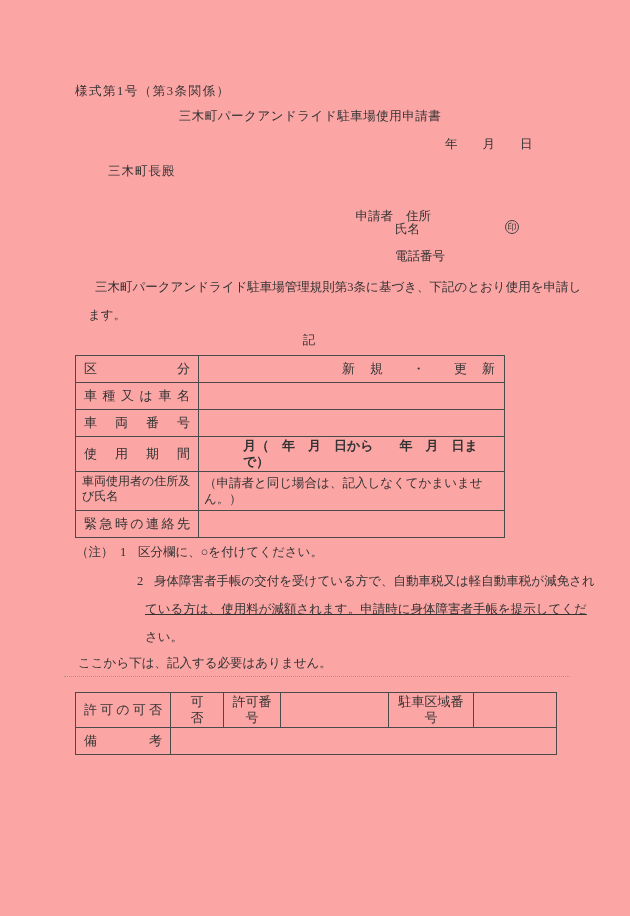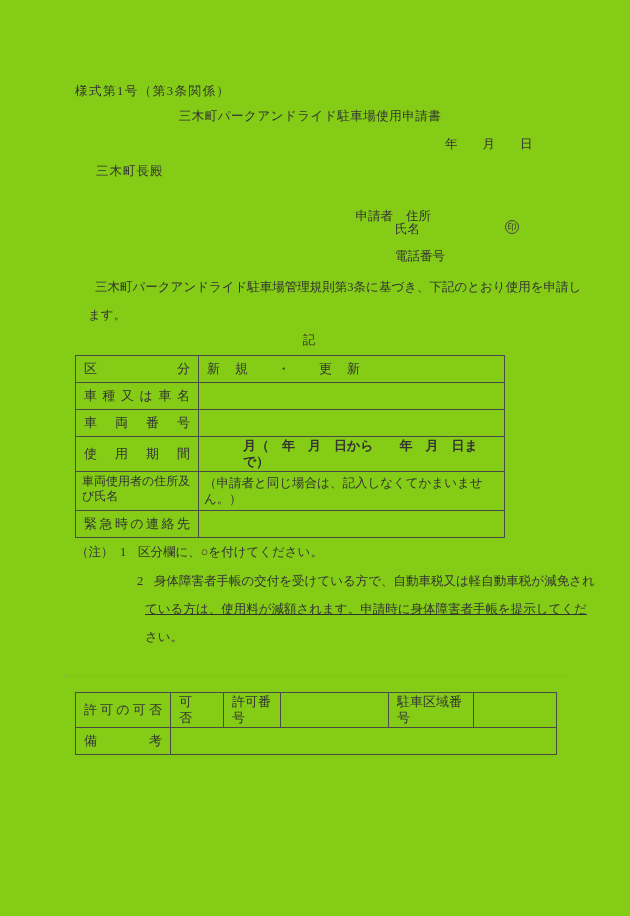--- a/index.html
+++ b/index.html
@@ -1,28 +1,28 @@
 <!DOCTYPE html>
 <html lang="ja"><head>
 <meta charset="utf-8">
 <style>
   html,body { margin:0; padding:0; background:#fcfcfc; }
   .page {
     position:relative; width:630px; height:916px; overflow:hidden;
-    background:#84cc16; color:#333;
+    background:#fca5a5; color:#333;
     font-family:"Liberation Serif","DejaVu Serif",serif;
     font-size:12.5px;
   }
   .abs { position:absolute; line-height:15px; white-space:pre; }
 
   
   .form-number   { left:75px;  top:84px;  letter-spacing:1.5px; }
   .doc-title     { left:0;     top:109px; width:620px; text-align:center; letter-spacing:0.5px; }
   .date-line     { left:445px; top:137px; }
-  .addressee     { left:96px; top:164px; letter-spacing:1px; }
+  .addressee     { left:108px; top:164px; letter-spacing:1px; }
   .applicant-line{ left:343px; top:194px; }
   .applicant-line .addr { margin-left:13px;text-align:center; }
   .name-line     { left:395px; top:222px; }
   .phone-line    { left:395px; top:249px; }
   .seal {
     position:absolute; left:505px; top:220px; width:14px; height:14px;
     border:1px solid #444; border-radius:50%;
     display:flex; align-items:center; justify-content:center;
     font-size:9px; line-height:9px; color:#333; box-sizing:border-box;
   }
@@ -34,34 +34,34 @@
   table { position:absolute; border-collapse:collapse; table-layout:fixed;
           border:1.5px solid #3f3f3f; }
   td { border:1px solid #4a4a4a; font-size:13px; color:#333; padding:1px 8px;
        overflow:hidden; line-height:16px; }
   .just { text-align:justify; text-align-last:justify; text-justify:inter-character; }
 
   .t1 { left:75px; top:355px; width:430px; }
   .t1 .c-label { width:123px; }
   .t1 tr.r-std td { height:24px; }
   .t1 tr.r-tall td { height:34px;margin-left:44px; }
-  .t1 .v-center { text-align:left; letter-spacing:1px; }
+  .t1 .v-center { text-align:right; letter-spacing:1px; }
   .t1 .v-period { padding-left:44px;font-weight:bold; }
   .t1 .lbl-wrap { font-size:12px; line-height:15px; padding:2px 6px;
                   vertical-align:top; text-align:left; }
   .t1 .v-note   { vertical-align:bottom; padding:1px 5px 3px; font-size:12.5px; }
 
   .dotted-sep { position:absolute; left:64px; top:676px; width:506px;
                 border-top:1px dotted #999; height:0; }
 
   .t2 { left:75px; top:692px; width:481px; }
   .t2 tr.r1 td { height:23px; }
   .t2 tr.r2 td { height:44px; }
   .t2 tr.r3 td { height:24px; }
-  .t2 .v-center { text-align:left; }
+  .t2 .v-center { text-align:center; }
   .t2 .period-cell { padding:2px 5px; vertical-align:middle; }
   .t2 .p-l1 { margin-left:89px; line-height:17px; white-space:pre; }
   .t2 .p-l2 { line-height:17px; white-space:pre; }
 
   
   .note-marker { left:76px;  top:545px; }
   .note1-num   { left:120px; top:545px; }
   .note1-text  { left:138px; top:545px; }
   .note2-num   { left:137px; top:574px; }
   .note2-l1    { left:154px; top:574px; }
@@ -125,20 +125,21 @@
   </tbody>
     </table>
 
   <div class="abs note-marker">（注）</div>
   <div class="abs note1-num">1</div>
   <div class="abs note1-text">区分欄に、○を付けてください。</div>
   <div class="abs note2-num">2</div>
   <div class="abs note2-l1">身体障害者手帳の交付を受けている方で、自動車税又は軽自動車税が減免され</div>
   <div class="abs note2-l2">ている方は、使用料が減額されます。申請時に身体障害者手帳を提示してくだ</div>
   <div class="abs note2-l3">さい。</div>
+  <div class="abs office-notice">ここから下は、記入する必要はありません。</div>
 
   <div class="dotted-sep"></div>
 
   <table class="t2">
     <colgroup>
       <col style="width:95px">
         <col style="width:53px">
         <col style="width:57px">
       <col style="width:108px">
         <col style="width:85px">

